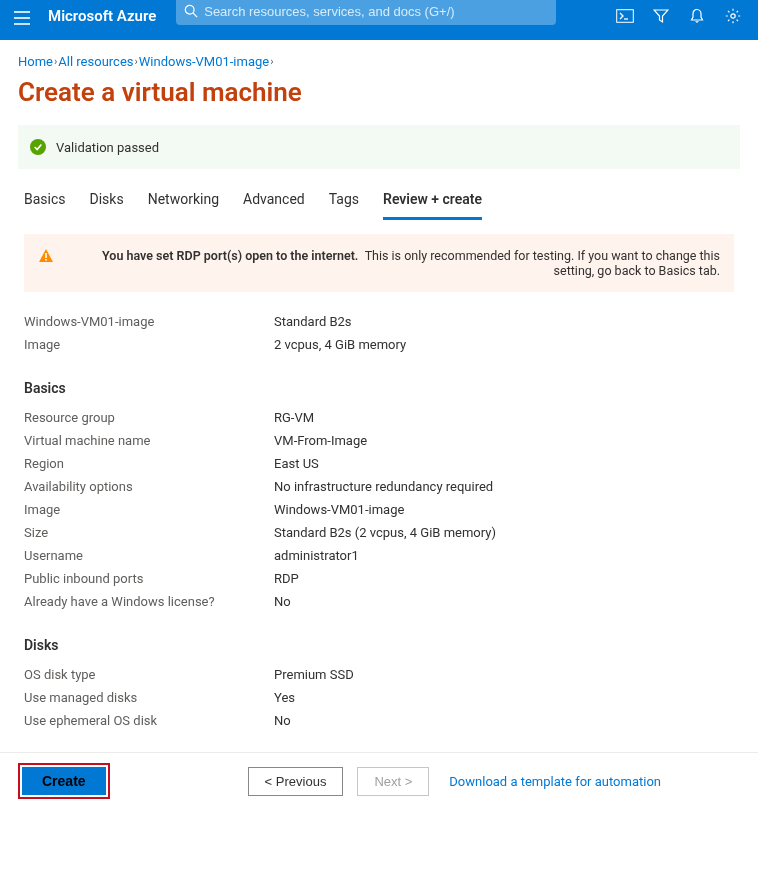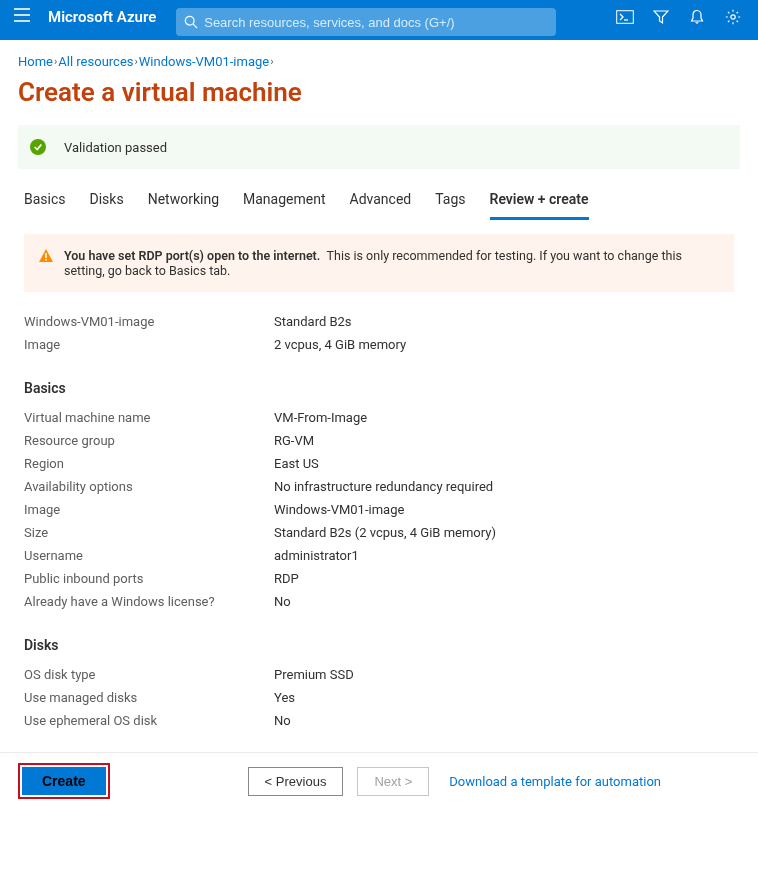--- a/index.html
+++ b/index.html
@@ -8,23 +8,23 @@
     font-size: 14px;
     color: #323130;
     background: #ffffff;
     width: 758px;
   }
   
   .topbar {
     background: #0078d4;
     height: 40px;
     display: flex;
-    align-items: flex-start;
+    align-items: flex-end;
     color: #fff;
-    padding: 8px 8px;
+    padding: 15px 8px;
   }
   .hamburger { width: 28px; display:flex; align-items:center; justify-content:center; cursor:pointer; }
   .brand { font-weight:600; font-size:15px; margin-left:12px; margin-right:20px; white-space:nowrap; }
   .searchwrap { flex:1; display:flex; align-items:center; background:#4ba0e1; border-radius:4px; height:28px; padding:0 8px; max-width:380px; }
   .searchwrap svg { flex-shrink:0; }
   .searchwrap input {
     background:transparent; border:none; outline:none; color:#fff; margin-left:6px; width:100%;
     font-size:13px;
   }
   .searchwrap input::placeholder { color:#d6ecfb; }
@@ -38,39 +38,39 @@
 
   
   .pagetitle { font-size:26px; font-weight:600; padding:6px 18px 18px 18px; color:#c2410c; }
 
   
   .val-banner {
     margin:0 18px 14px 18px;
     background:#f3faf3;
     border:0;
     padding:14px 12px;
-    display:flex; align-items:center; gap:18px;
+    display:flex; align-items:center; gap:10px;
     font-size:13px; color:#323130;
   }
   .val-banner .okcircle { width:16px;height:16px;border-radius:50%;background:#57a300;display:flex;align-items:center;justify-content:center;flex-shrink:0;}
   .val-banner .okcircle svg{display:block;}
 
   
   .tabs { display:flex; gap:24px; padding:0 24px; border-bottom:0; margin-bottom:8px;}
   .tab { padding:8px 0 10px 0; color:#323130; cursor:pointer; font-size:14px; border-bottom:3px solid transparent; }
   .tab.active { border-bottom:3px solid #0078d4; font-weight:600; }
 
   
   .warnbox {
     margin:14px 24px 18px 24px;
     background:#fff4ed;
     border:0;
     padding:14px 14px;
     display:flex; gap:10px;
-    font-size:12.5px; color:#323130;
+    font-size:12.5px; color:#323130;text-align:right;
   }
   .warnbox .wicon { flex-shrink:0; }
   .warnbox b { font-weight:600; }
 
   
   .section { padding:0 24px 10px 24px; }
   .section h3 { font-size:14px; font-weight:600; margin:14px 0 10px 0; color:#323130;}
   .kv { display:flex; padding:4px 0; font-size:13px; color:#605e5c; }
   .kv .k { width:250px; flex-shrink:0; }
   .kv .v { color:#323130; }
@@ -161,21 +161,20 @@
         <polyline points="2,6 5,9 10,3" stroke="#fff" stroke-width="2" fill="none"></polyline>
       </svg>
   </span>
   <span>Validation passed</span>
 </div>
 
 <div class="tabs">
   <div class="tab">Basics</div>
   <div class="tab">Disks</div>
   <div class="tab">Networking</div>
-  <div class="tab">Management</div>
   <div class="tab">Advanced</div>
   <div class="tab">Tags</div>
   <div class="tab active">Review + create</div>
 </div>
 
 <div class="warnbox">
   <span class="wicon">
     <svg width="16" height="16" viewBox="0 0 16 16">
         <polygon points="8,1 15,14 1,14" fill="#ff8c00"></polygon>
         <rect x="7.2" y="5" width="1.6" height="5" fill="#fff"></rect>
@@ -195,26 +194,26 @@
   </div>
   <div class="kv">
     <div class="k">Image</div>
     <div class="v">2 vcpus, 4 GiB memory</div>
   </div>
 </div>
 
 <div class="section">
   <h3>Basics</h3>
   <div class="kv">
+      <div class="k">Resource group</div>
+      <div class="v">RG-VM</div>
+    </div>
+  <div class="kv">
       <div class="k">Virtual machine name</div>
       <div class="v">VM-From-Image</div>
-    </div>
-  <div class="kv">
-      <div class="k">Resource group</div>
-      <div class="v">RG-VM</div>
     </div>
   <div class="kv">
       <div class="k">Region</div>
       <div class="v">East US</div>
     </div>
   <div class="kv">
       <div class="k">Availability options</div>
       <div class="v">No infrastructure redundancy required</div>
     </div>
   <div class="kv">

